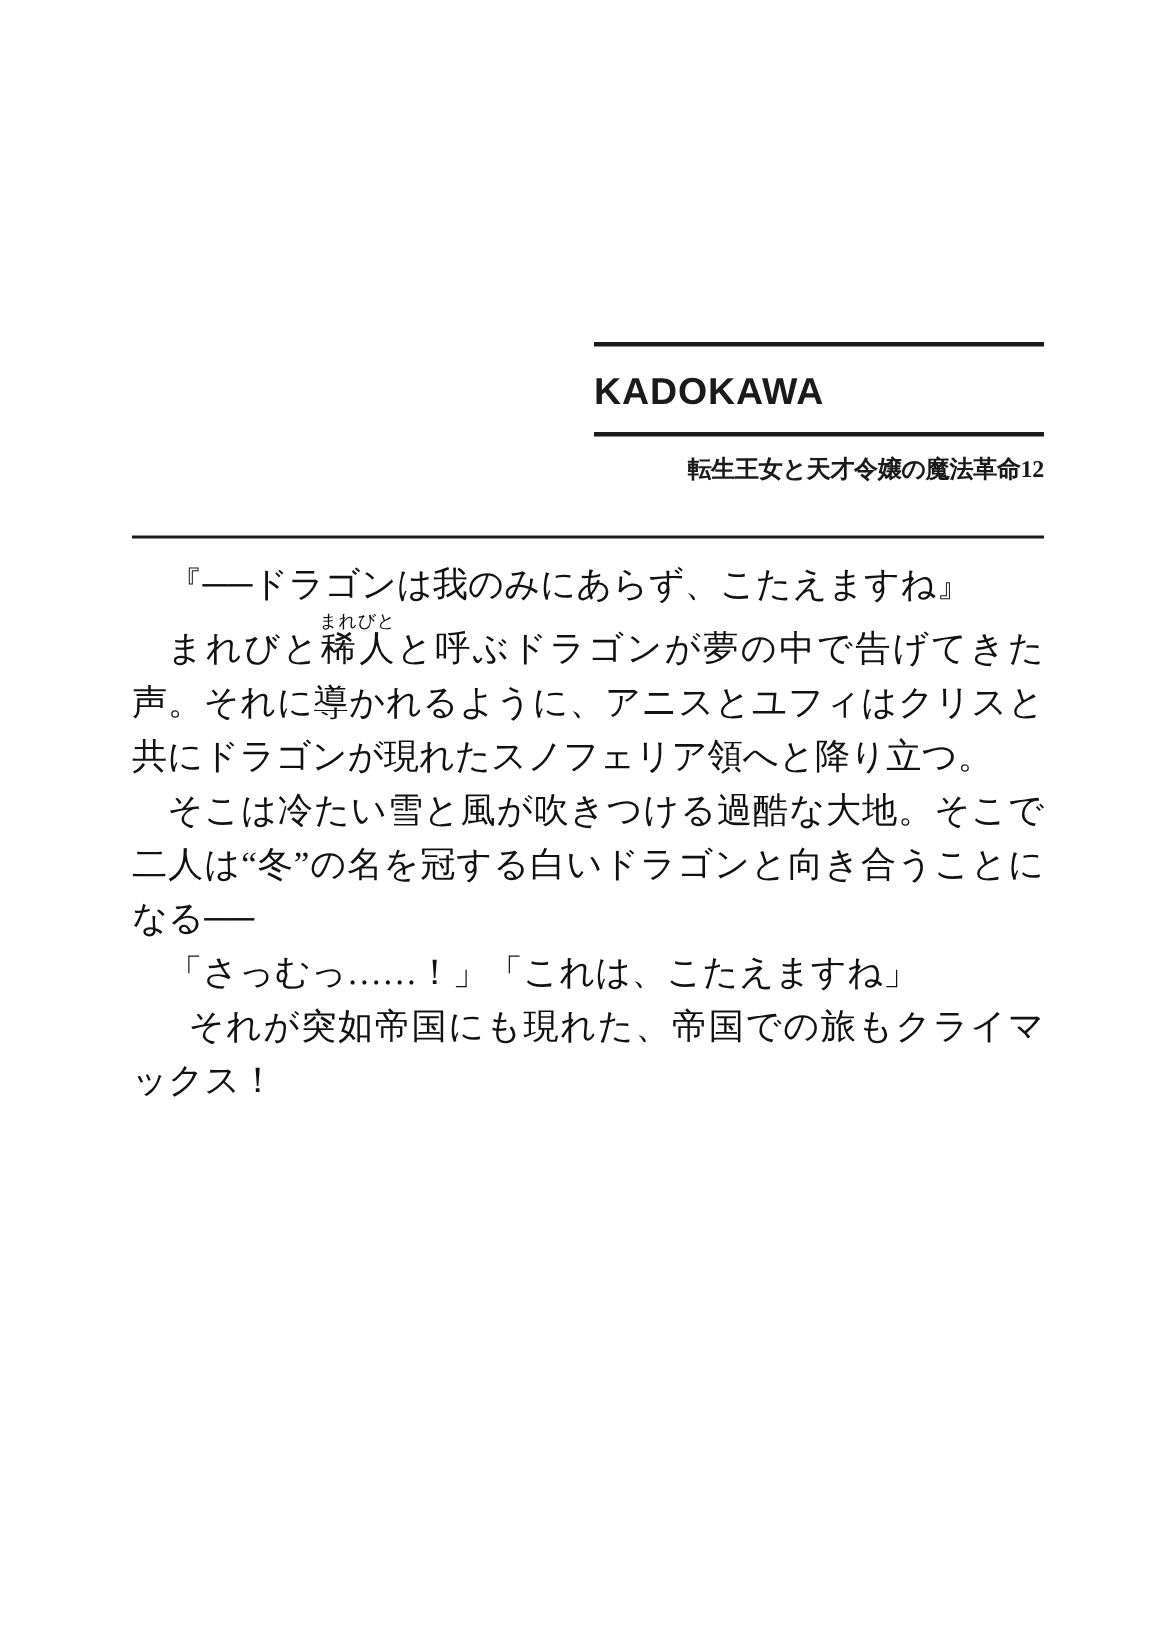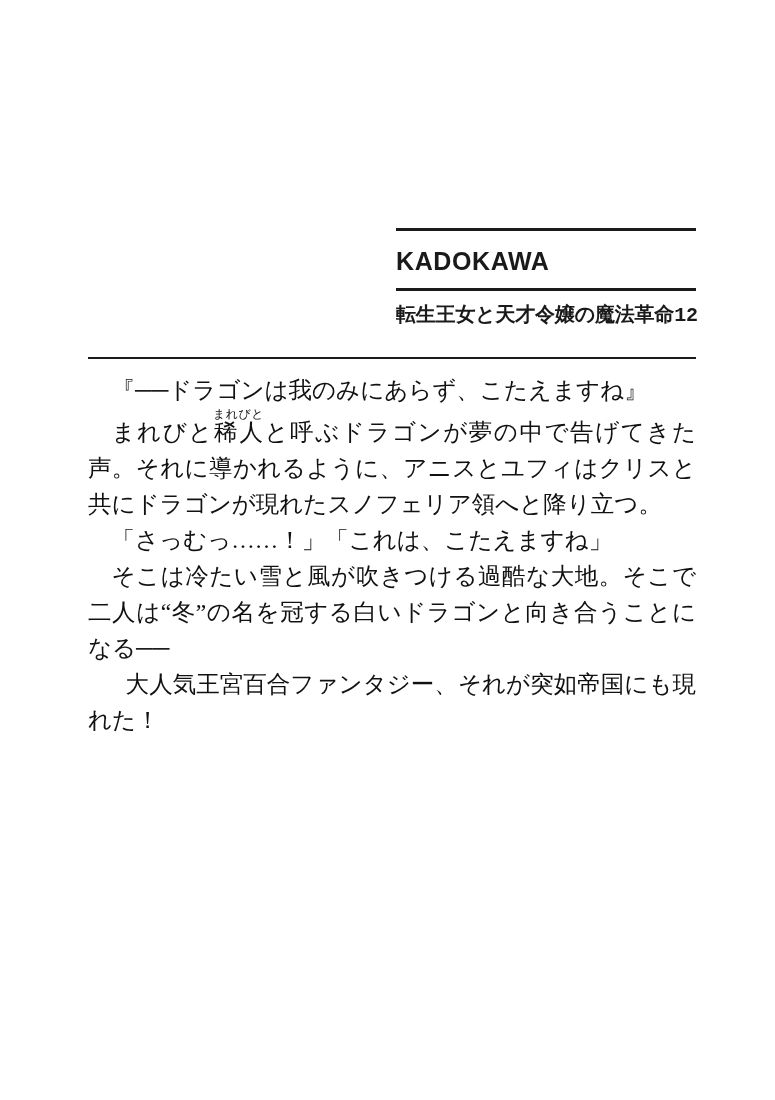--- a/index.html
+++ b/index.html
@@ -50,23 +50,23 @@
     color: #1a1a1a;
   }
 
   .rule-mid {
     height: 3px;
     background: #1a1a1a;
     width: 300px;
   }
 
   .booktitle {
-    font-family: Liberation Mono, monospace;
+    font-family: Liberation Serif, serif;
     font-weight: 700;
-    font-size: 20px;
+    font-size: 16px;
     letter-spacing: -0.2px;
     line-height: 1.1;
     padding: 14px 0 12px 0;
     text-align: right;
     white-space: nowrap;
     color: #1a1a1a;
   }
 
   
   .rule-long {
@@ -128,21 +128,21 @@
 
   <div class="body-copy">
 
 
     <p>『──ドラゴンは我のみにあらず、こたえますね』</p>
 
     <p>
       <span>まれびと</span><ruby><span>稀人</span><rt>まれびと</rt></ruby><span>と呼ぶドラゴンが夢の中で告げてきた声。それに導かれるように、アニスとユフィはクリスと共にドラゴンが現れたスノフェリア領へと降り立つ。</span>
     </p>
 
+    <p>そこは冷たい雪と風が吹きつける過酷な大地。そこで二人は“冬”の名を冠する白いドラゴンと向き合うことになる──</p>
+
     <p>「さっむっ……！」「これは、こたえますね」</p>
 
-    <p>そこは冷たい雪と風が吹きつける過酷な大地。そこで二人は“冬”の名を冠する白いドラゴンと向き合うことになる──</p>
-
-    <p class="center-ish">大人気王宮百合ファンタジー、それが突如帝国にも現れた！</p>
+    <p class="center-ish">それが突如帝国にも現れた、帝国での旅もクライマックス！</p>
 
   </div>
 
 </div>
 
 </body></html>

